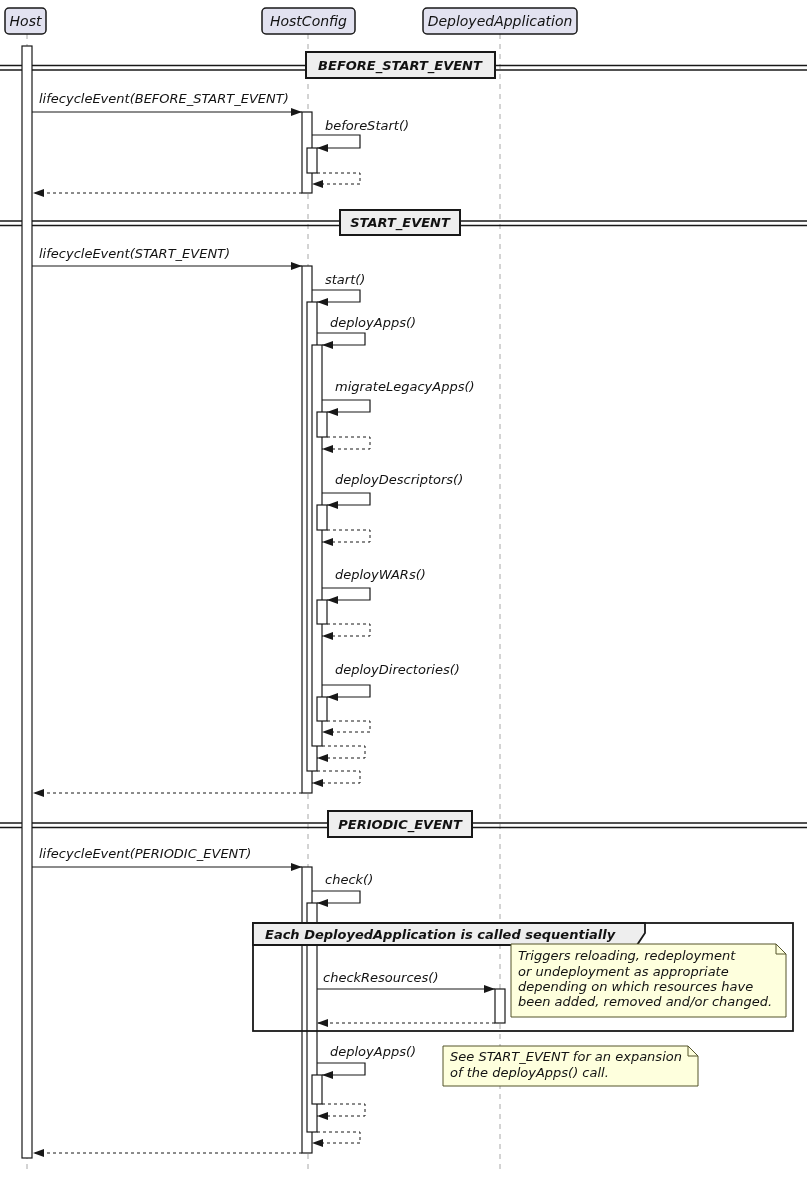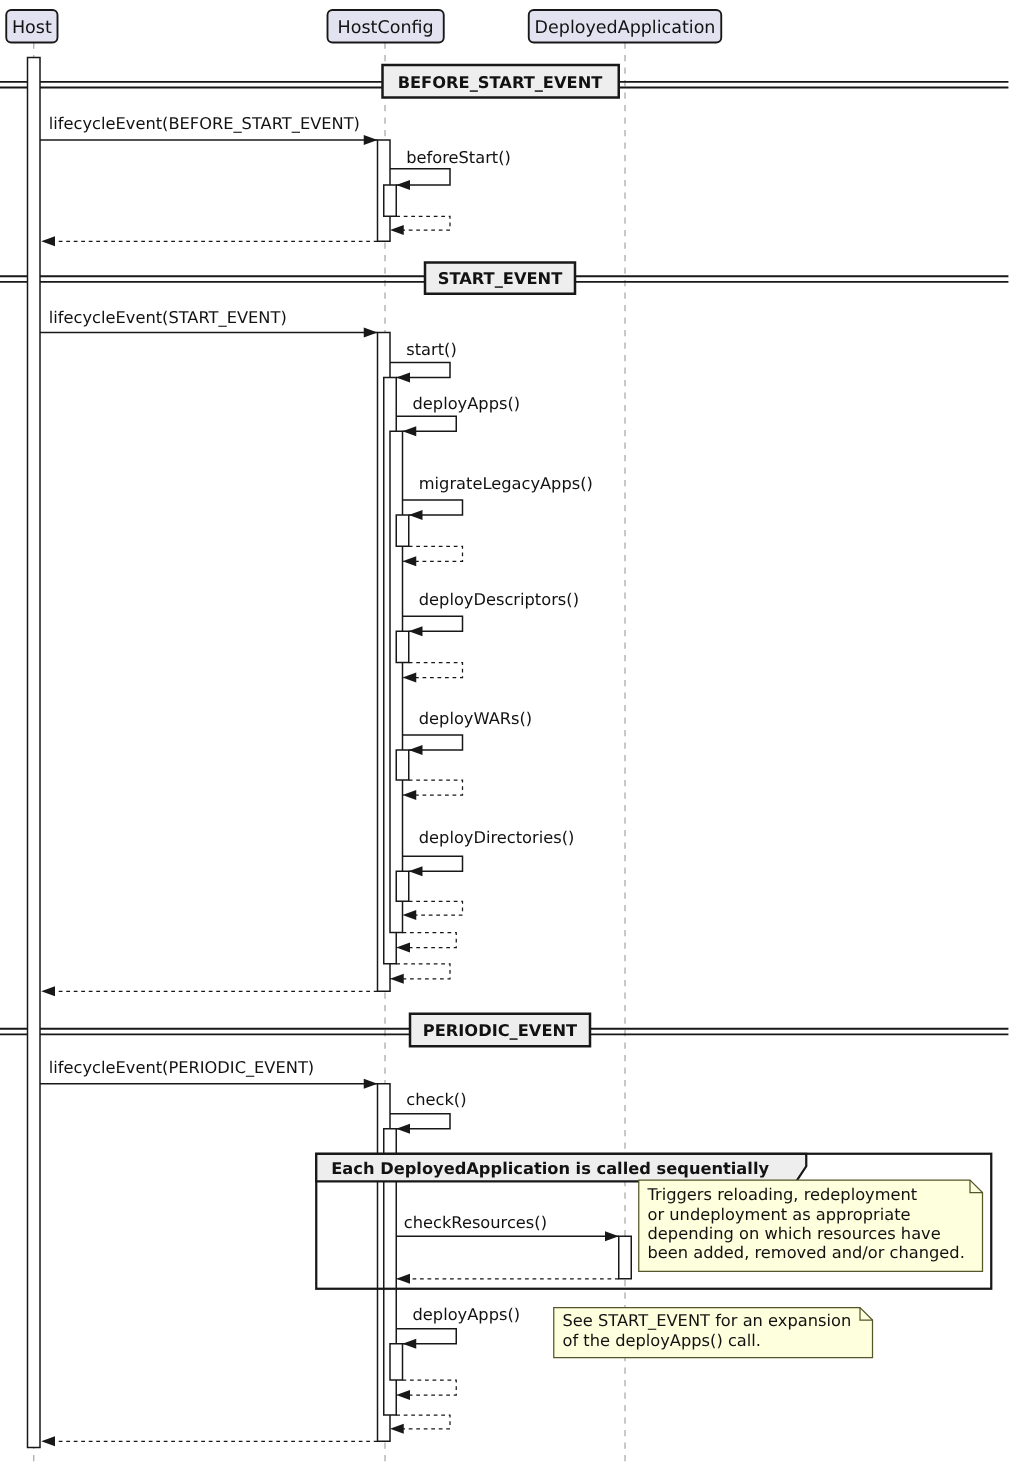--- a/index.html
+++ b/index.html
@@ -1,16 +1,16 @@
 <!DOCTYPE html>
 <html><head>
 <meta charset="utf-8">
 <style>
   html,body{margin:0;padding:0;background:#ffffff;}
-  .canvas{width:727px;height:1177px;position:relative;background:#ffffff;}
+  .canvas{width:727px;height:1177px;position:relative;background:#ffffff;font-style:italic;}
   svg{display:block;}
   .txt{font-family:"DejaVu Sans", sans-serif;font-size:13px;fill:#121212;}
   .part-txt{font-family:"DejaVu Sans", sans-serif;font-size:14px;fill:#121212;}
   .bold{font-weight:bold;}
   .mid{text-anchor:middle;}
   .lifeline{stroke:#A8A8A8;stroke-width:1;stroke-dasharray:5,5;fill:none;}
   .pbox{stroke:#181818;stroke-width:1.5;}
   .bar{fill:#ffffff;stroke:#181818;stroke-width:1.2;}
   .msg{stroke:#181818;stroke-width:1.2;fill:none;}
   .ret{stroke:#181818;stroke-width:1;fill:none;stroke-dasharray:3,3;}

